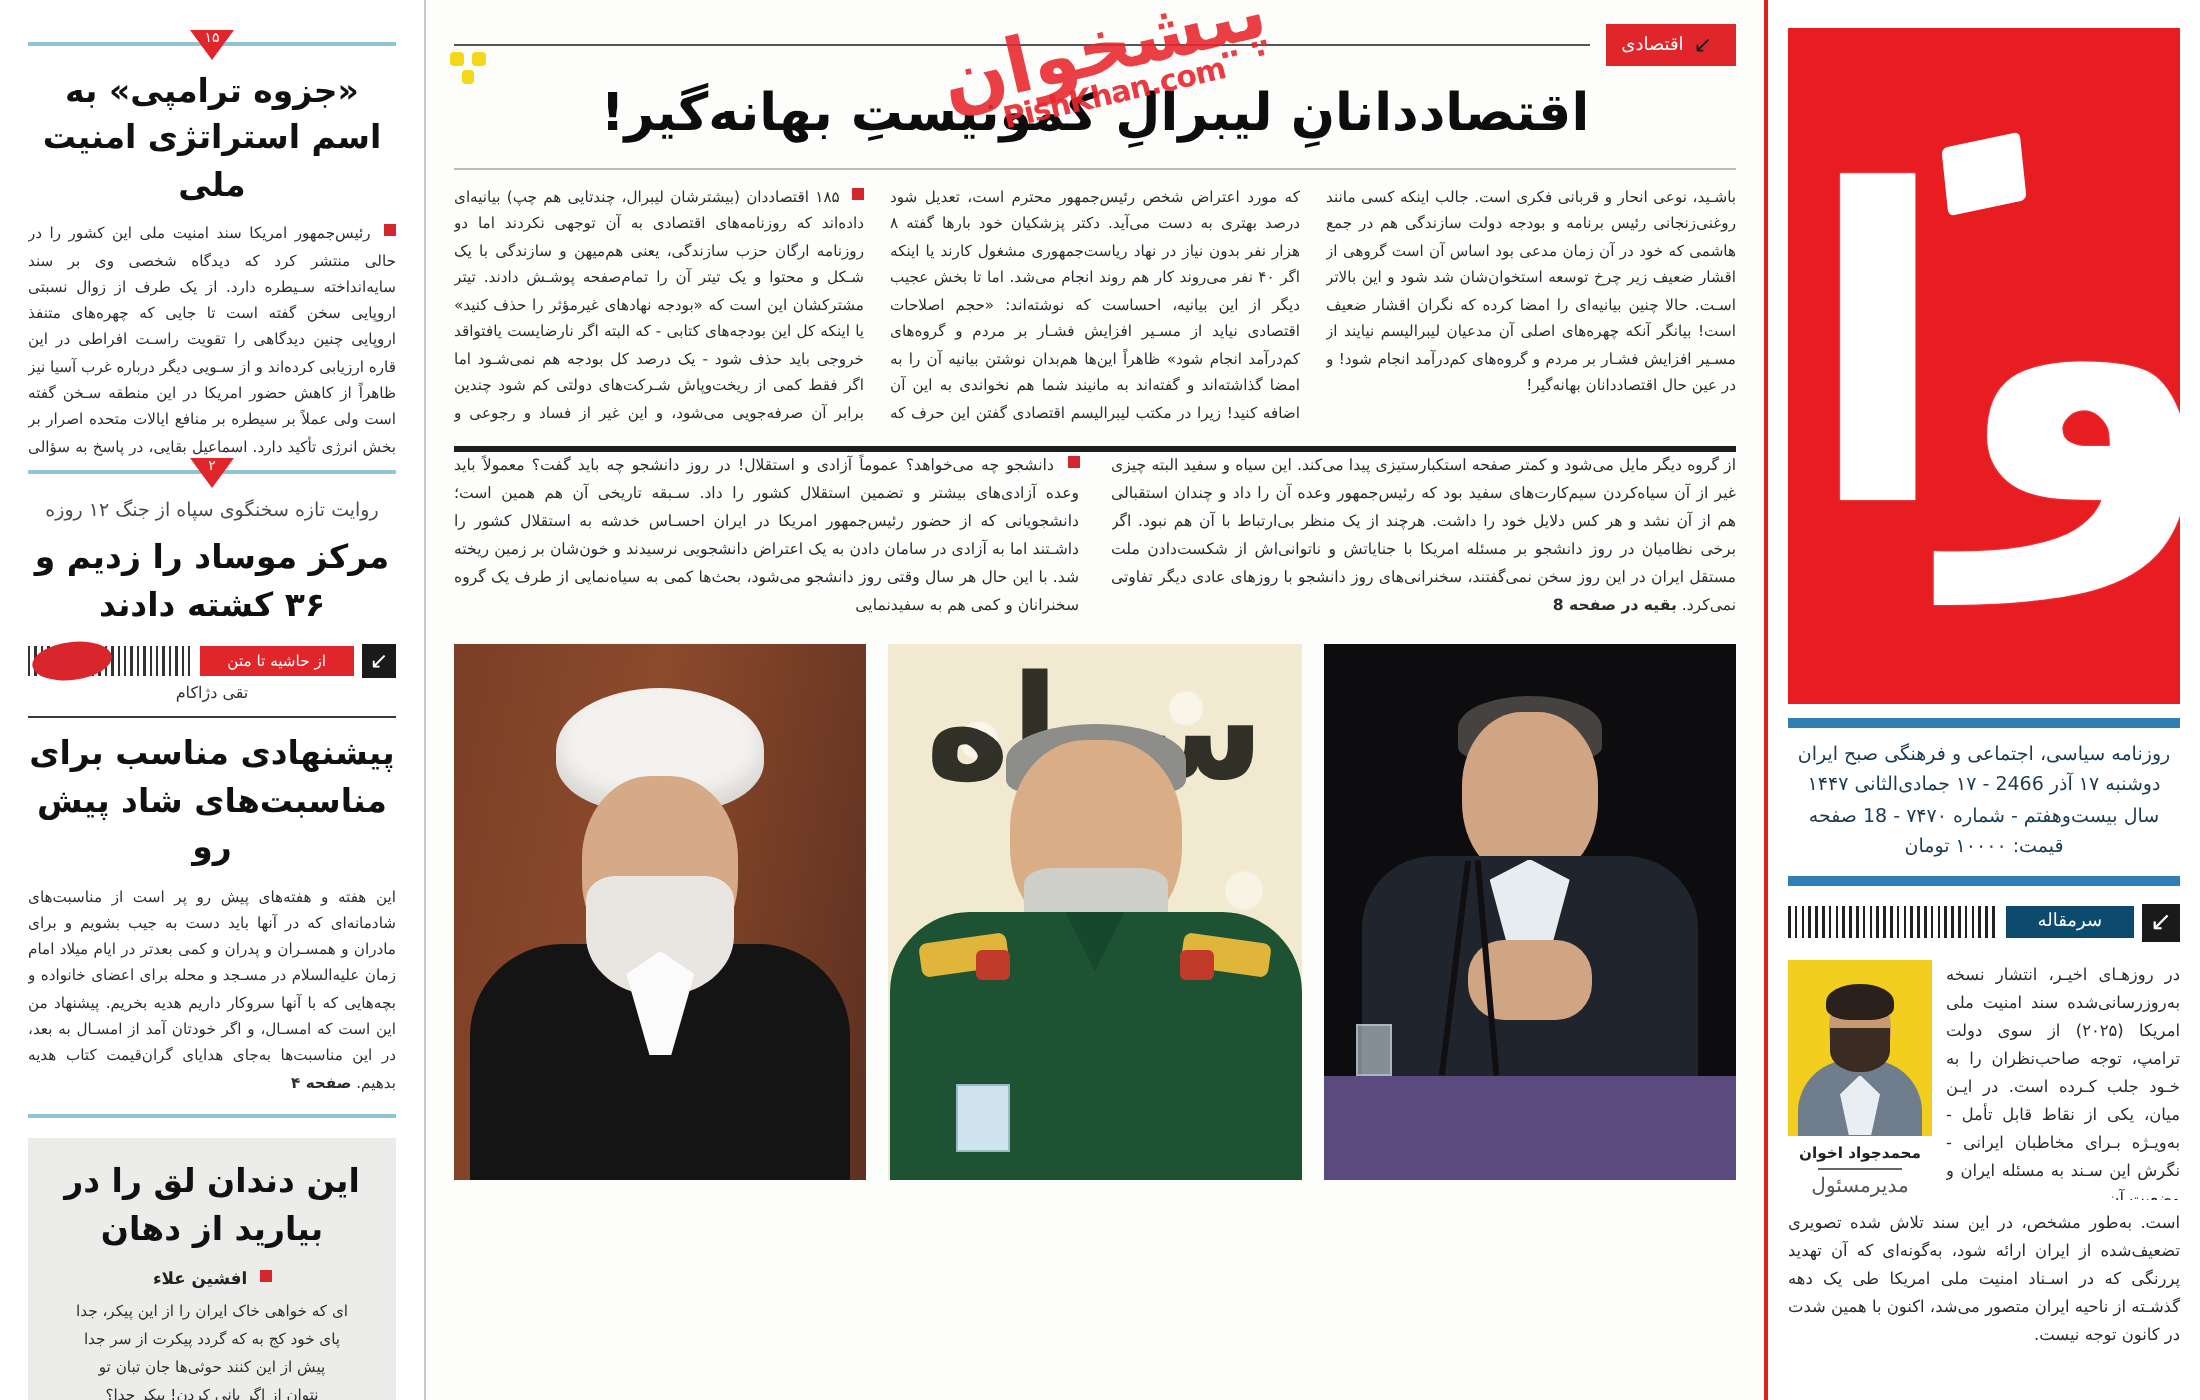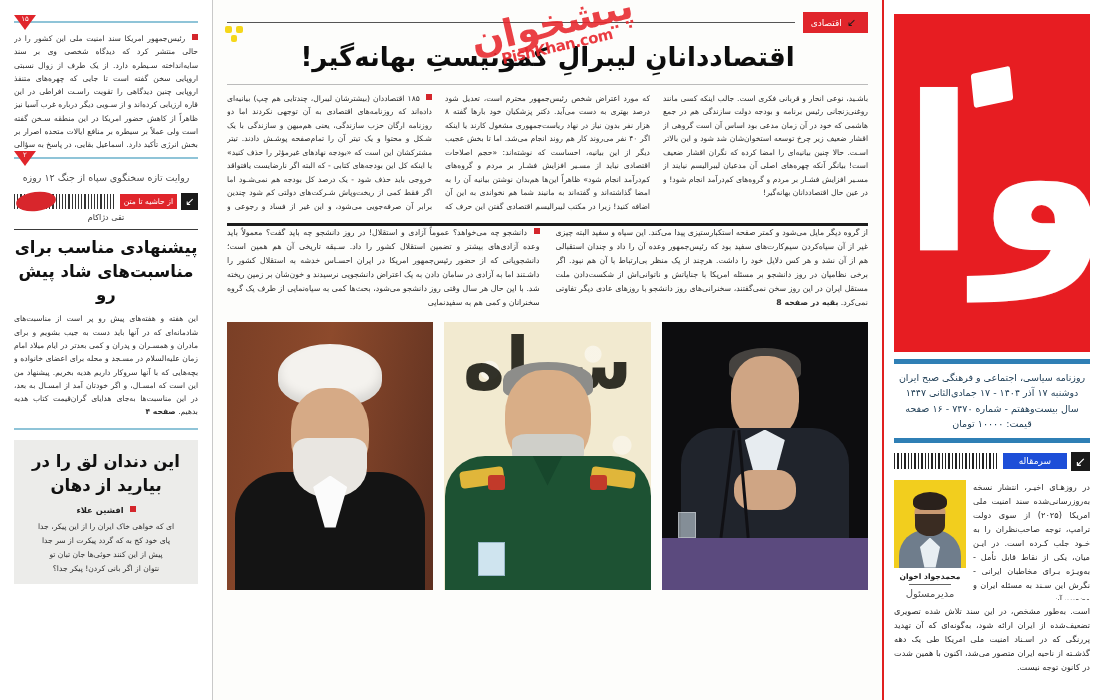--- a/index.html
+++ b/index.html
@@ -102,21 +102,21 @@
   .edit-icon {
     width: 19px; height: 19px;
     background: #1a1a1a;
     color: #fff;
     font-size: 13px;
     line-height: 19px;
     text-align: center;
     flex: 0 0 19px;
   }
   .edit-badge {
-    background: #1d4ed8;
+    background: #0c4a6e;
     color: #fff;
     font-size: 9px;
     padding: 3px 16px;
     letter-spacing: .3px;
     white-space: nowrap;
   }
   .edit-stripes {
     flex: 1;
     height: 16px;
     background: repeating-linear-gradient(to right,
@@ -541,21 +541,21 @@
     width: 212px;
     flex: 0 0 212px;
     padding: 14px 14px 0 14px;
     background: #ffffff;
     overflow: hidden;
   }
 
   .side-divider {
     display: flex;
     align-items: center;
-    justify-content: flex-end;
+    justify-content: center;
     position: relative;
     height: 16px;
     margin-bottom: 2px;
   }
   .side-divider .line {
     position: absolute;
     left: 0; right: 0; top: 7px;
     height: 2px; background: #8fc4d8;
   }
   .tri-badge {
@@ -615,21 +615,21 @@
     align-items: center;
     gap: 4px;
     margin-top: 8px;
   }
   .col-badge-icon {
     width: 17px; height: 17px; background: #1a1a1a; color: #fff;
     font-size: 11px; line-height: 17px; text-align: center; flex: 0 0 17px;
   }
   .col-badge-label {
     background: #e0252b; color: #fff; font-size: 7.6px;
-    padding: 3px 4px; white-space: nowrap;
+    padding: 3px 14px; white-space: nowrap;
   }
   .col-badge-stripes {
     flex: 1; height: 15px;
     background: repeating-linear-gradient(to right,
       #333 0px, #333 1.2px, #fff 1.2px, #fff 3.2px);
     position: relative;
   }
   .col-seal {
     position: absolute;
     left: 2px; top: -2px;
@@ -687,22 +687,22 @@
 
     <div class="logo-box">
       <div class="logo-dot"></div>
       <div class="logo-glyph">جوان</div>
     </div>
 
     <div class="masthead-rule"></div>
 
     <div class="masthead-lines">
       <div>روزنامه سیاسی، اجتماعی و فرهنگی صبح ایران</div>
-      <div>دوشنبه ۱۷ آذر ۱۴۰۴ - ۱۷ جمادی‌الثانی ۱۴۴۷</div>
-      <div>سال بیست‌وهفتم - شماره ۷۴۷۰ - ۱۶ صفحه</div>
+      <div>دوشنبه ۱۷ آذر 2466 - ۱۷ جمادی‌الثانی ۱۴۴۷</div>
+      <div>سال بیست‌وهفتم - شماره ۷۴۷۰ - 18 صفحه</div>
       <div>قیمت: ۱۰۰۰۰ تومان</div>
     </div>
 
     <div class="masthead-rule-b"></div>
 
     <div class="edit-head">
       <div class="edit-icon">↙</div>
       <div class="edit-badge">سرمقاله</div>
       <div class="edit-stripes"></div>
     </div>
@@ -814,33 +814,35 @@
   </div>
 
   <div class="side-col">
 
     <div class="side-divider">
       <div class="line"></div>
       <div class="tri-badge">
         <span>۱۵</span>
       </div>
     </div>
+    <div class="side-title">«جزوه ترامپی» به اسم استراتژی امنیت ملی</div>
     <div class="side-body h1">
       <span class="sq-red"></span>
       <span>رئیس‌جمهور امریکا سند امنیت ملی این کشور را در حالی منتشر کرد که دیدگاه شخصی وی بر سند سایه‌انداخته سـیطره دارد. از یک طرف از زوال نسبتی اروپایی سخن گفته است تا جایی که چهره‌های متنفذ اروپایی چنین دیدگاهی را تقویت راسـت افراطی در این قاره ارزیابی کرده‌اند و از سـویی دیگر درباره غرب آسیا نیز ظاهراً از کاهش حضور امریکا در این منطقه سـخن گفته است ولی عملاً بر سیطره بر منافع ایالات متحده اصرار بر بخش انرژی تأکید دارد. اسماعیل بقایی، در پاسخ به سؤالی درباره این سند گفت: در واقع این سند در ارتباط با منطقه غرب آسیا بیش از اینکه سند امنیت ملی امریکا باشد سند امنیت ملی رژیم صهیونیستی است.</span>
     </div>
 
     <div class="side-divider">
       <div class="line"></div>
       <div class="tri-badge">
         <span>۲</span>
       </div>
     </div>
     <div class="side-kicker">روایت تازه سخنگوی سپاه
 از جنگ ۱۲ روزه</div>
+    <div class="side-title">مرکز موساد را زدیم و ۳۶ کشته دادند</div>
 
     <div class="col-badge-row">
       <div class="col-badge-icon">↙</div>
       <div class="col-badge-label">از حاشیه تا متن</div>
       <div class="col-badge-stripes">
         <div class="col-seal"></div>
       </div>
     </div>
     <div class="col-author">تقی دژاکام</div>
     <div class="side-rule-dark"></div>

